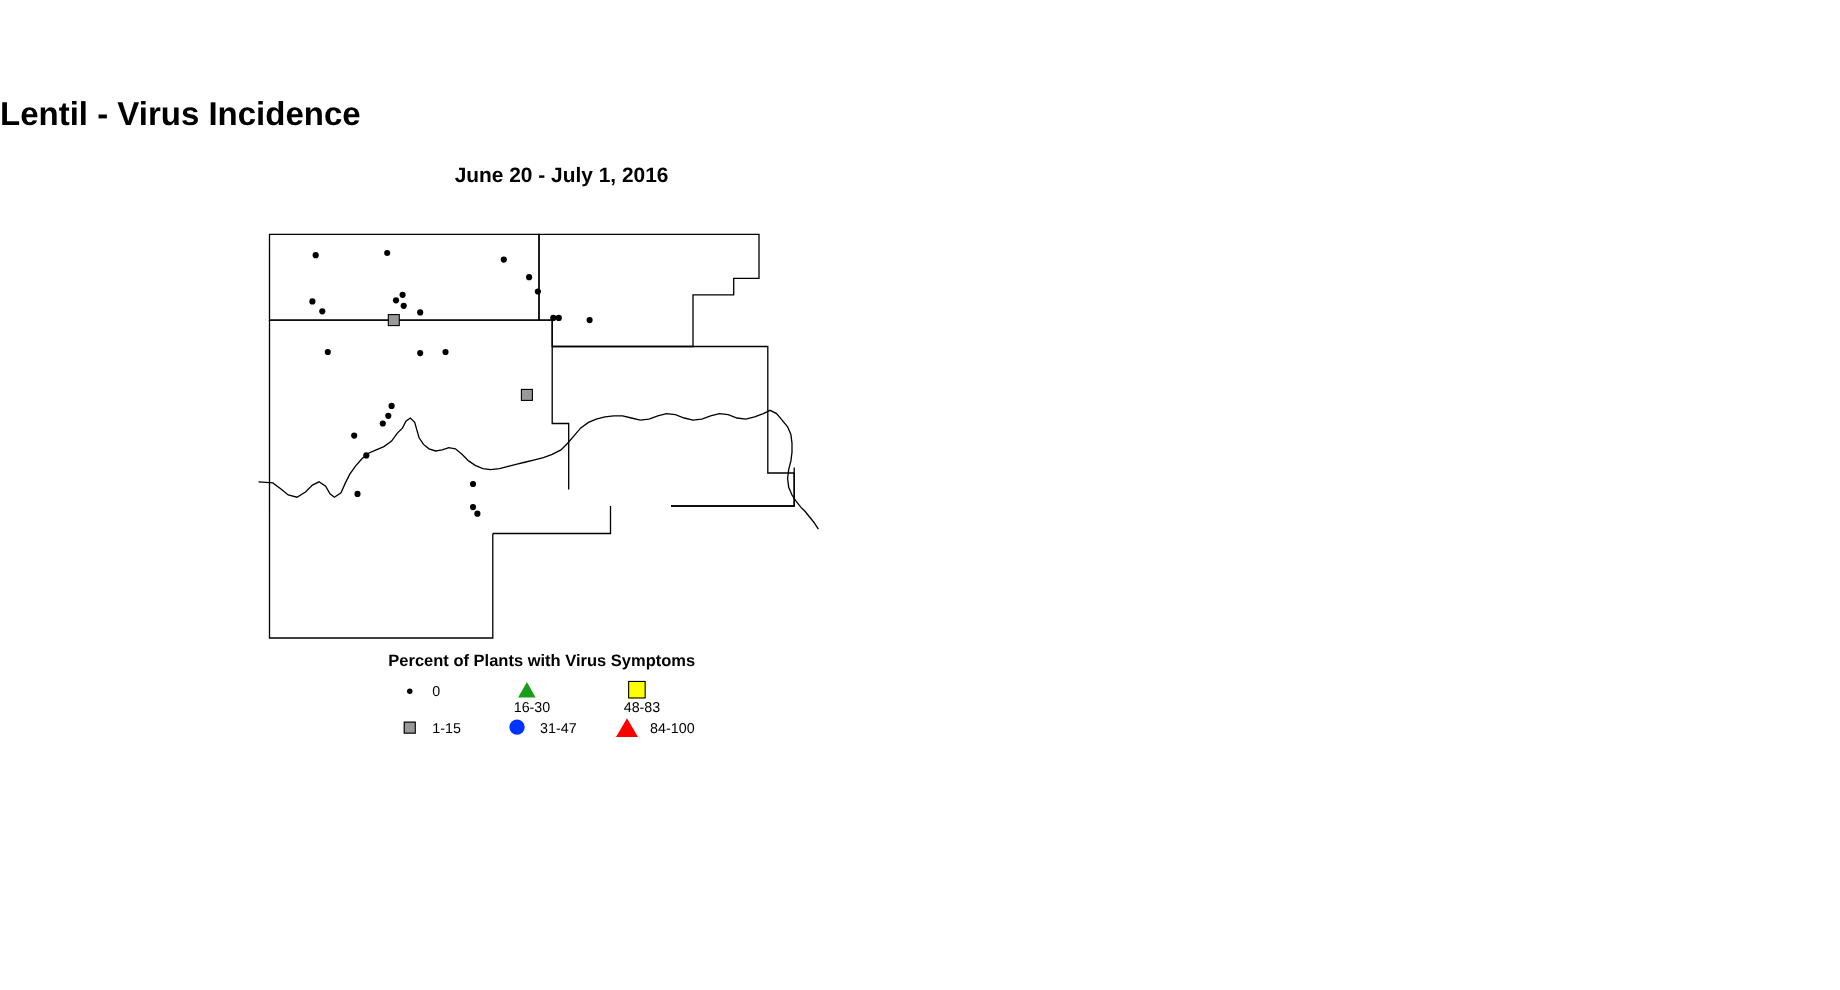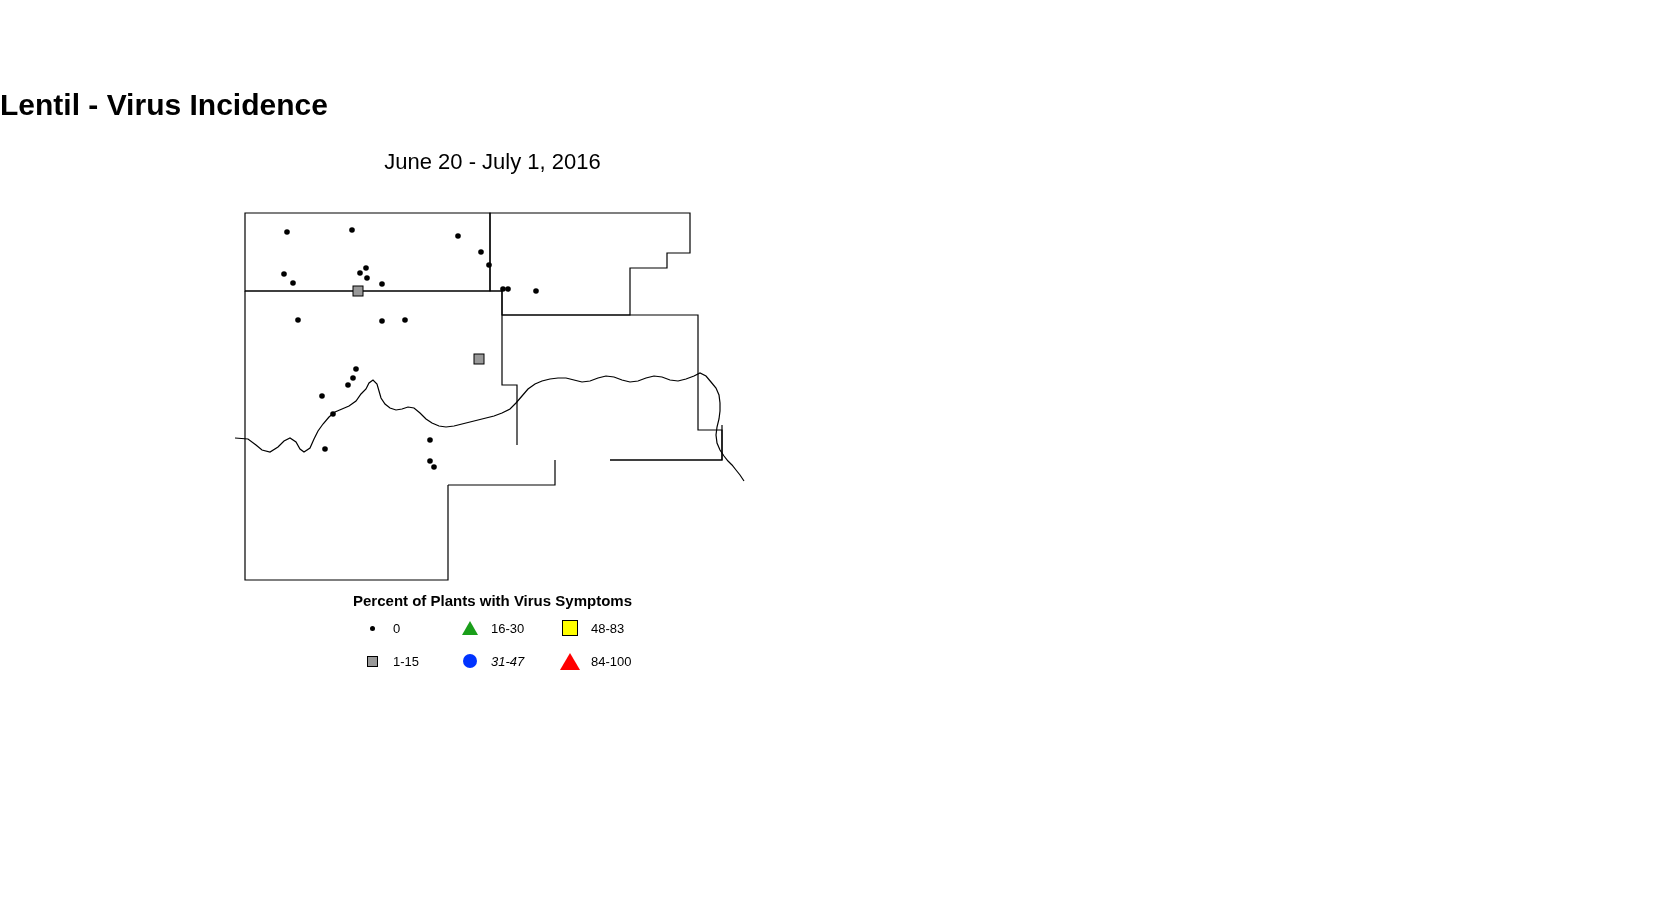--- a/index.html
+++ b/index.html
@@ -35,23 +35,24 @@
     letter-spacing: 0px;
     white-space: nowrap;
   }
 
   .subtitle {
     position: absolute;
     left: 0;
     top: 149px;
     width: 985px;
     text-align: center;
-    font-size: 22px;
-    font-weight: normal;
-    white-space: nowrap;
+    font-size: 19px;
+    font-weight: bold;
+    white-space: nowrap;
+    padding-left: 18px;
   }
 
   #map-area {
     position: absolute;
     left: 230px;
     top: 195px;
     width: 520px;
     height: 400px;
   }
 
@@ -236,35 +237,35 @@
       <span class="legend-label">0</span>
     </div>
 
     <div class="legend-item" style="left:0px; top:33px;text-align:right;">
       <span class="legend-swatch">
           <span class="m-square"></span>
         </span>
       <span class="legend-label">1-15</span>
     </div>
 
-    <div class="legend-item" style="left:98px; top:0px;">
+    <div class="legend-item" style="left:98px; top:0px;flex-direction:column;">
       <span class="legend-swatch">
           <span class="m-tri-green"></span>
         </span>
       <span class="legend-label">16-30</span>
     </div>
 
-    <div class="legend-item" style="left:98px; top:33px;font-style:italic;">
+    <div class="legend-item" style="left:98px; top:33px;">
       <span class="legend-swatch">
           <span class="m-circle-blue"></span>
         </span>
       <span class="legend-label">31-47</span>
     </div>
 
-    <div class="legend-item" style="left:198px; top:0px;">
+    <div class="legend-item" style="left:198px; top:0px;flex-direction:column;">
       <span class="legend-swatch">
           <span class="m-square-yellow"></span>
         </span>
       <span class="legend-label">48-83</span>
     </div>
 
     <div class="legend-item" style="left:198px; top:33px;text-align:right;">
       <span class="legend-swatch">
           <span class="m-tri-red"></span>
         </span>

